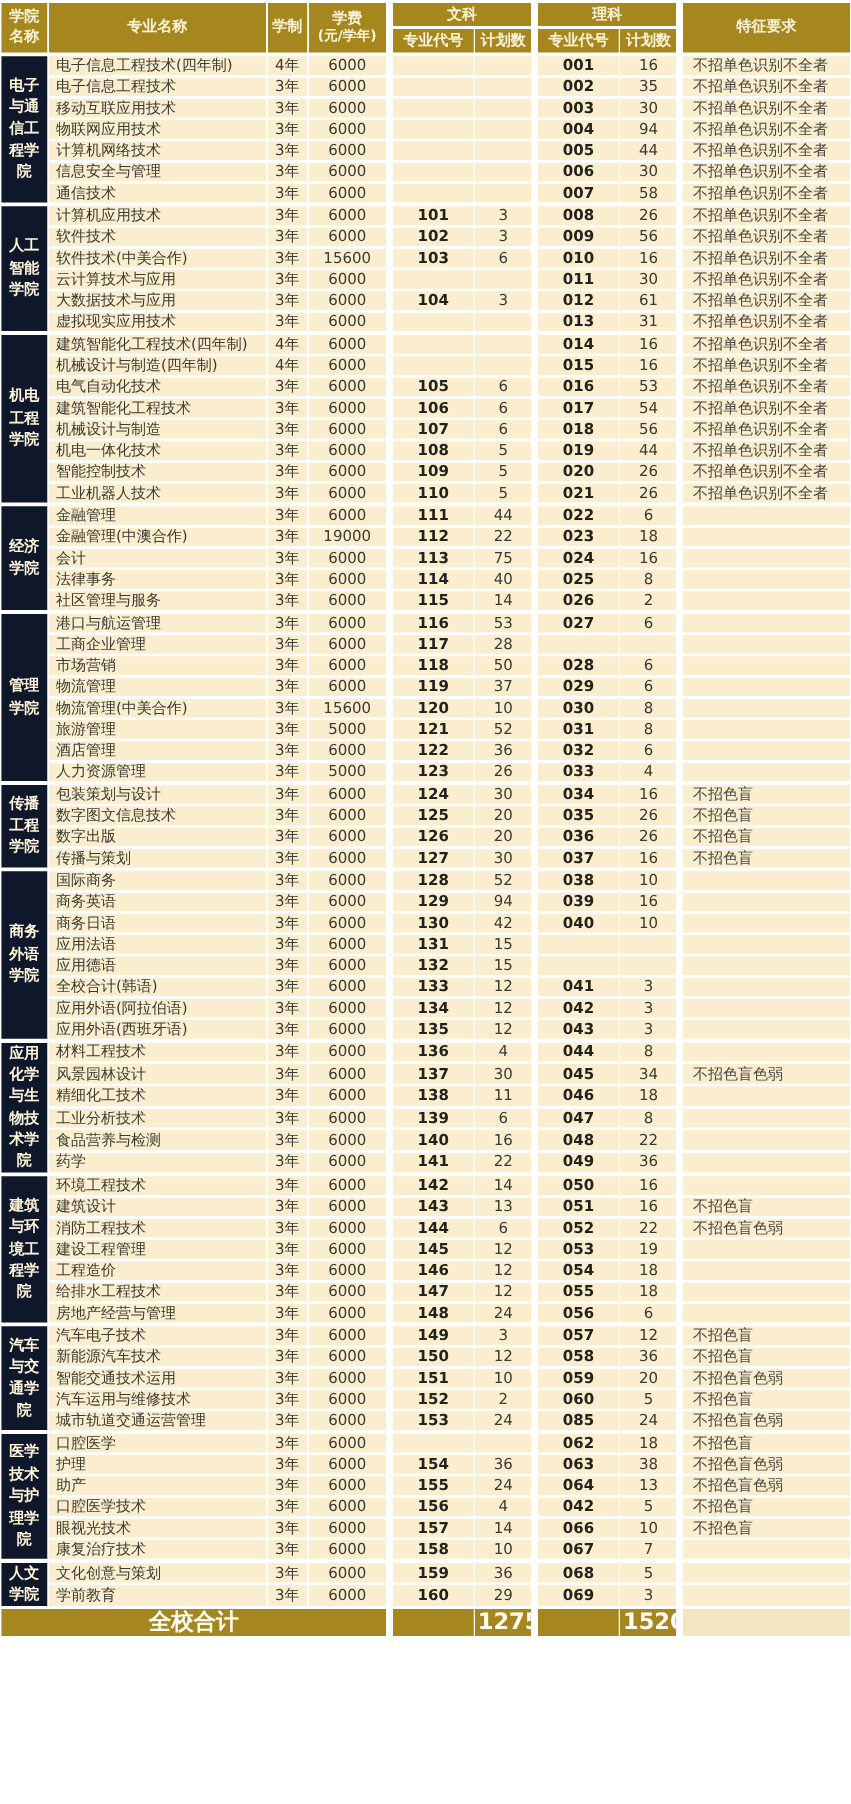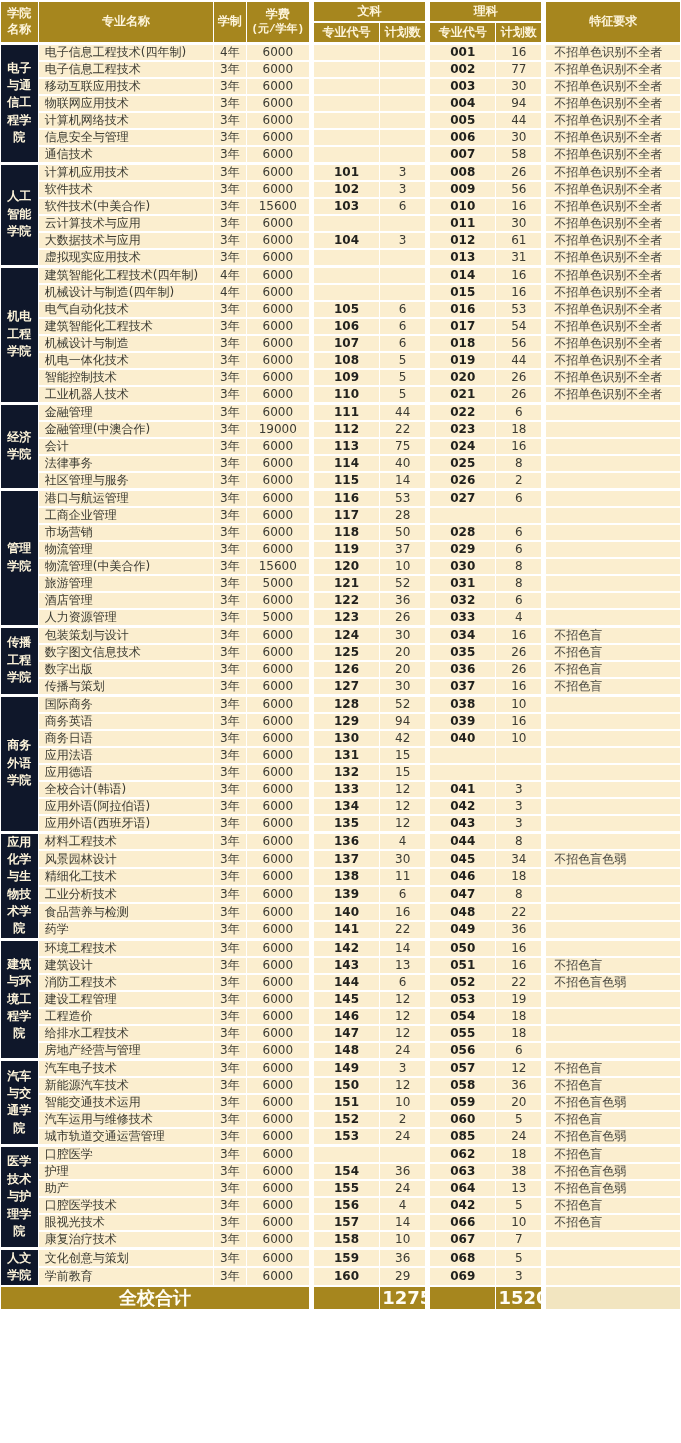--- a/index.html
+++ b/index.html
@@ -51,21 +51,21 @@
   .gl  { border-left:5px solid #ffffff; }   
   .gt  { border-top:3px solid #ffffff; }    
   tr.total td {
     background:#A6861E;
     color:#FFFDF2;
     font-weight:bold;
     font-size:18px;
     height:24px;
   }
   tr.total td.req-total { background:#F2E5C0; }
-  .tuition-sub { display:block; font-size:11px;font-family:Liberation Mono, monospace; }
+  .tuition-sub { display:block; font-size:11px; }
 </style>
 </head>
 <body>
 
 <table class="sched">
   <colgroup>
     <col style="width:37px">
     <col style="width:172px">
     <col style="width:32px">
     <col style="width:64px">
@@ -107,21 +107,21 @@
         <td class=" gt">16</td>
         <td class="req gl gt">不招单色识别不全者</td>
       </tr>
       <tr>
         <td class="major">电子信息工程技术</td>
         <td class="">3年</td>
         <td class="">6000</td>
         <td class="code gl"></td>
         <td class=""></td>
         <td class="code gl">002</td>
-        <td class="">77</td>
+        <td class="">35</td>
         <td class="req gl">不招单色识别不全者</td>
       </tr>
       <tr>
         <td class="major">移动互联应用技术</td>
         <td class="">3年</td>
         <td class="">6000</td>
         <td class="code gl"></td>
         <td class=""></td>
         <td class="code gl">003</td>
         <td class="">30</td>

